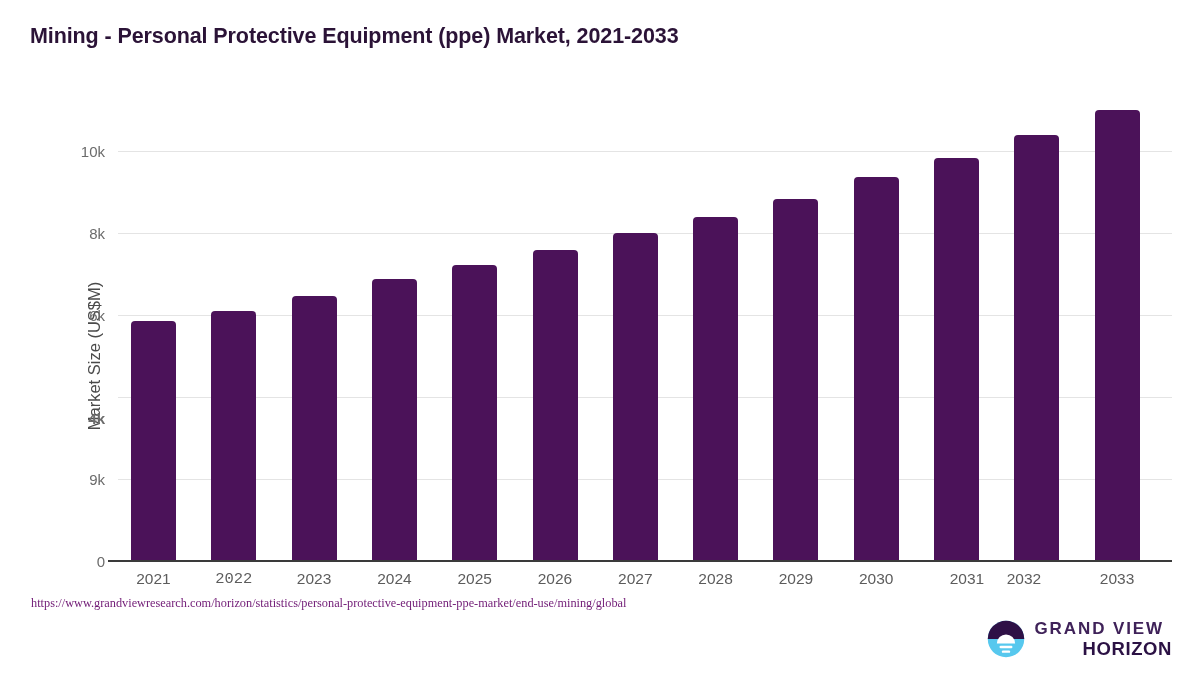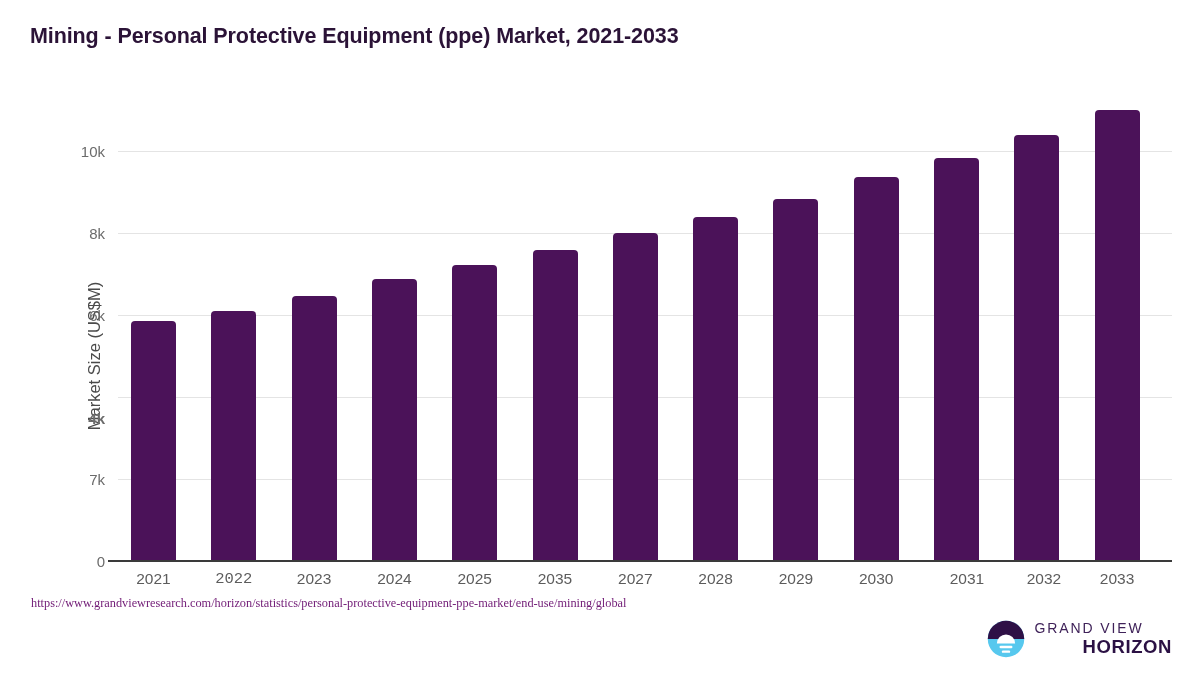--- a/index.html
+++ b/index.html
@@ -120,24 +120,24 @@
     width: 38px;
     height: 38px;
     flex: 0 0 38px;
   }
   #logo-text {
     display: flex;
     flex-direction: column;
     line-height: 1;
   }
   #logo-top {
-    font-size: 14px;
+    font-size: 17px;
     letter-spacing: 1.9px;
     color: #3F2259;
-    font-weight: normal;
+    font-weight: bold;
   }
   #logo-bottom {
     font-size: 18.5px;
     letter-spacing: 0.6px;
     color: #2B1144;
     font-weight: bold;
     margin-top: 3px;
     margin-left: 48px;
   }
 </style>
@@ -170,40 +170,40 @@
         <div class="bar" title="2029: 8850" style="left: 655.4px; height: 362.465px; background: rgb(75, 18, 89);"></div>
         <div class="bar" title="2030: 9370" style="left: 735.7px; height: 383.763px; background: rgb(75, 18, 89);"></div>
         <div class="bar" title="2031: 9850" style="left: 816px; height: 403.422px; background: rgb(75, 18, 89);"></div>
         <div class="bar" title="2032: 10400" style="left: 896.3px; height: 425.948px; background: rgb(75, 18, 89);"></div>
         <div class="bar" title="2033: 11000" style="left: 976.6px; height: 450.522px; background: rgb(75, 18, 89);"></div>
       </div>
   </div>
 
   <div id="yticks">
       <div class="ytick" style="position: absolute; left: 60px; width: 45px; top: 561px;">0</div>
-      <div class="ytick" style="position: absolute; left: 60px; width: 45px; top: 479.087px;">7k</div>
+      <div class="ytick" style="position: absolute; left: 60px; width: 45px; top: 479.087px;">9k</div>
       <div class="ytick" style="position: absolute; left: 60px; width: 45px; top: 418px; font-weight: bold;">4k</div>
       <div class="ytick" style="position: absolute; left: 60px; width: 45px; top: 315.261px;">6k</div>
       <div class="ytick" style="position: absolute; left: 60px; width: 45px; top: 233.348px;">8k</div>
       <div class="ytick" style="position: absolute; left: 60px; width: 45px; top: 151.435px;">10k</div>
     </div>
   <div id="axis-line"></div>
   <div id="xticks">
       <div class="xtick" style="left: 108.5px;">2021</div>
       <div class="xtick" style="left: 188.8px; font-family: Liberation Mono, monospace;">2022</div>
       <div class="xtick" style="left: 269.1px;">2023</div>
       <div class="xtick" style="left: 349.4px;">2024</div>
       <div class="xtick" style="left: 429.7px;">2025</div>
-      <div class="xtick" style="left: 510px;">2035</div>
+      <div class="xtick" style="left: 510px;">2026</div>
       <div class="xtick" style="left: 590.3px;">2027</div>
       <div class="xtick" style="left: 670.6px;">2028</div>
       <div class="xtick" style="left: 750.9px;">2029</div>
       <div class="xtick" style="left: 831.2px;">2030</div>
       <div class="xtick" style="left: 922px;">2031</div>
-      <div class="xtick" style="left: 999px;">2032</div>
+      <div class="xtick" style="left: 979px;">2032</div>
       <div class="xtick" style="left: 1072.1px;">2033</div>
     </div>
 
   <div id="source-url">https://www.grandviewresearch.com/horizon/statistics/personal-protective-equipment-ppe-market/end-use/mining/global</div>
 
   <div id="logo">
     <svg id="logo-mark" viewBox="0 0 100 100">
       <circle cx="50" cy="50" r="48" fill="#57C8EE"></circle>
       <path d="M2,50 A48,48 0 0,1 98,50 Z" fill="#2E1046"></path>
       <path d="M26,62 A24,24 0 0,1 74,62 Z" fill="#FFFFFF"></path>

